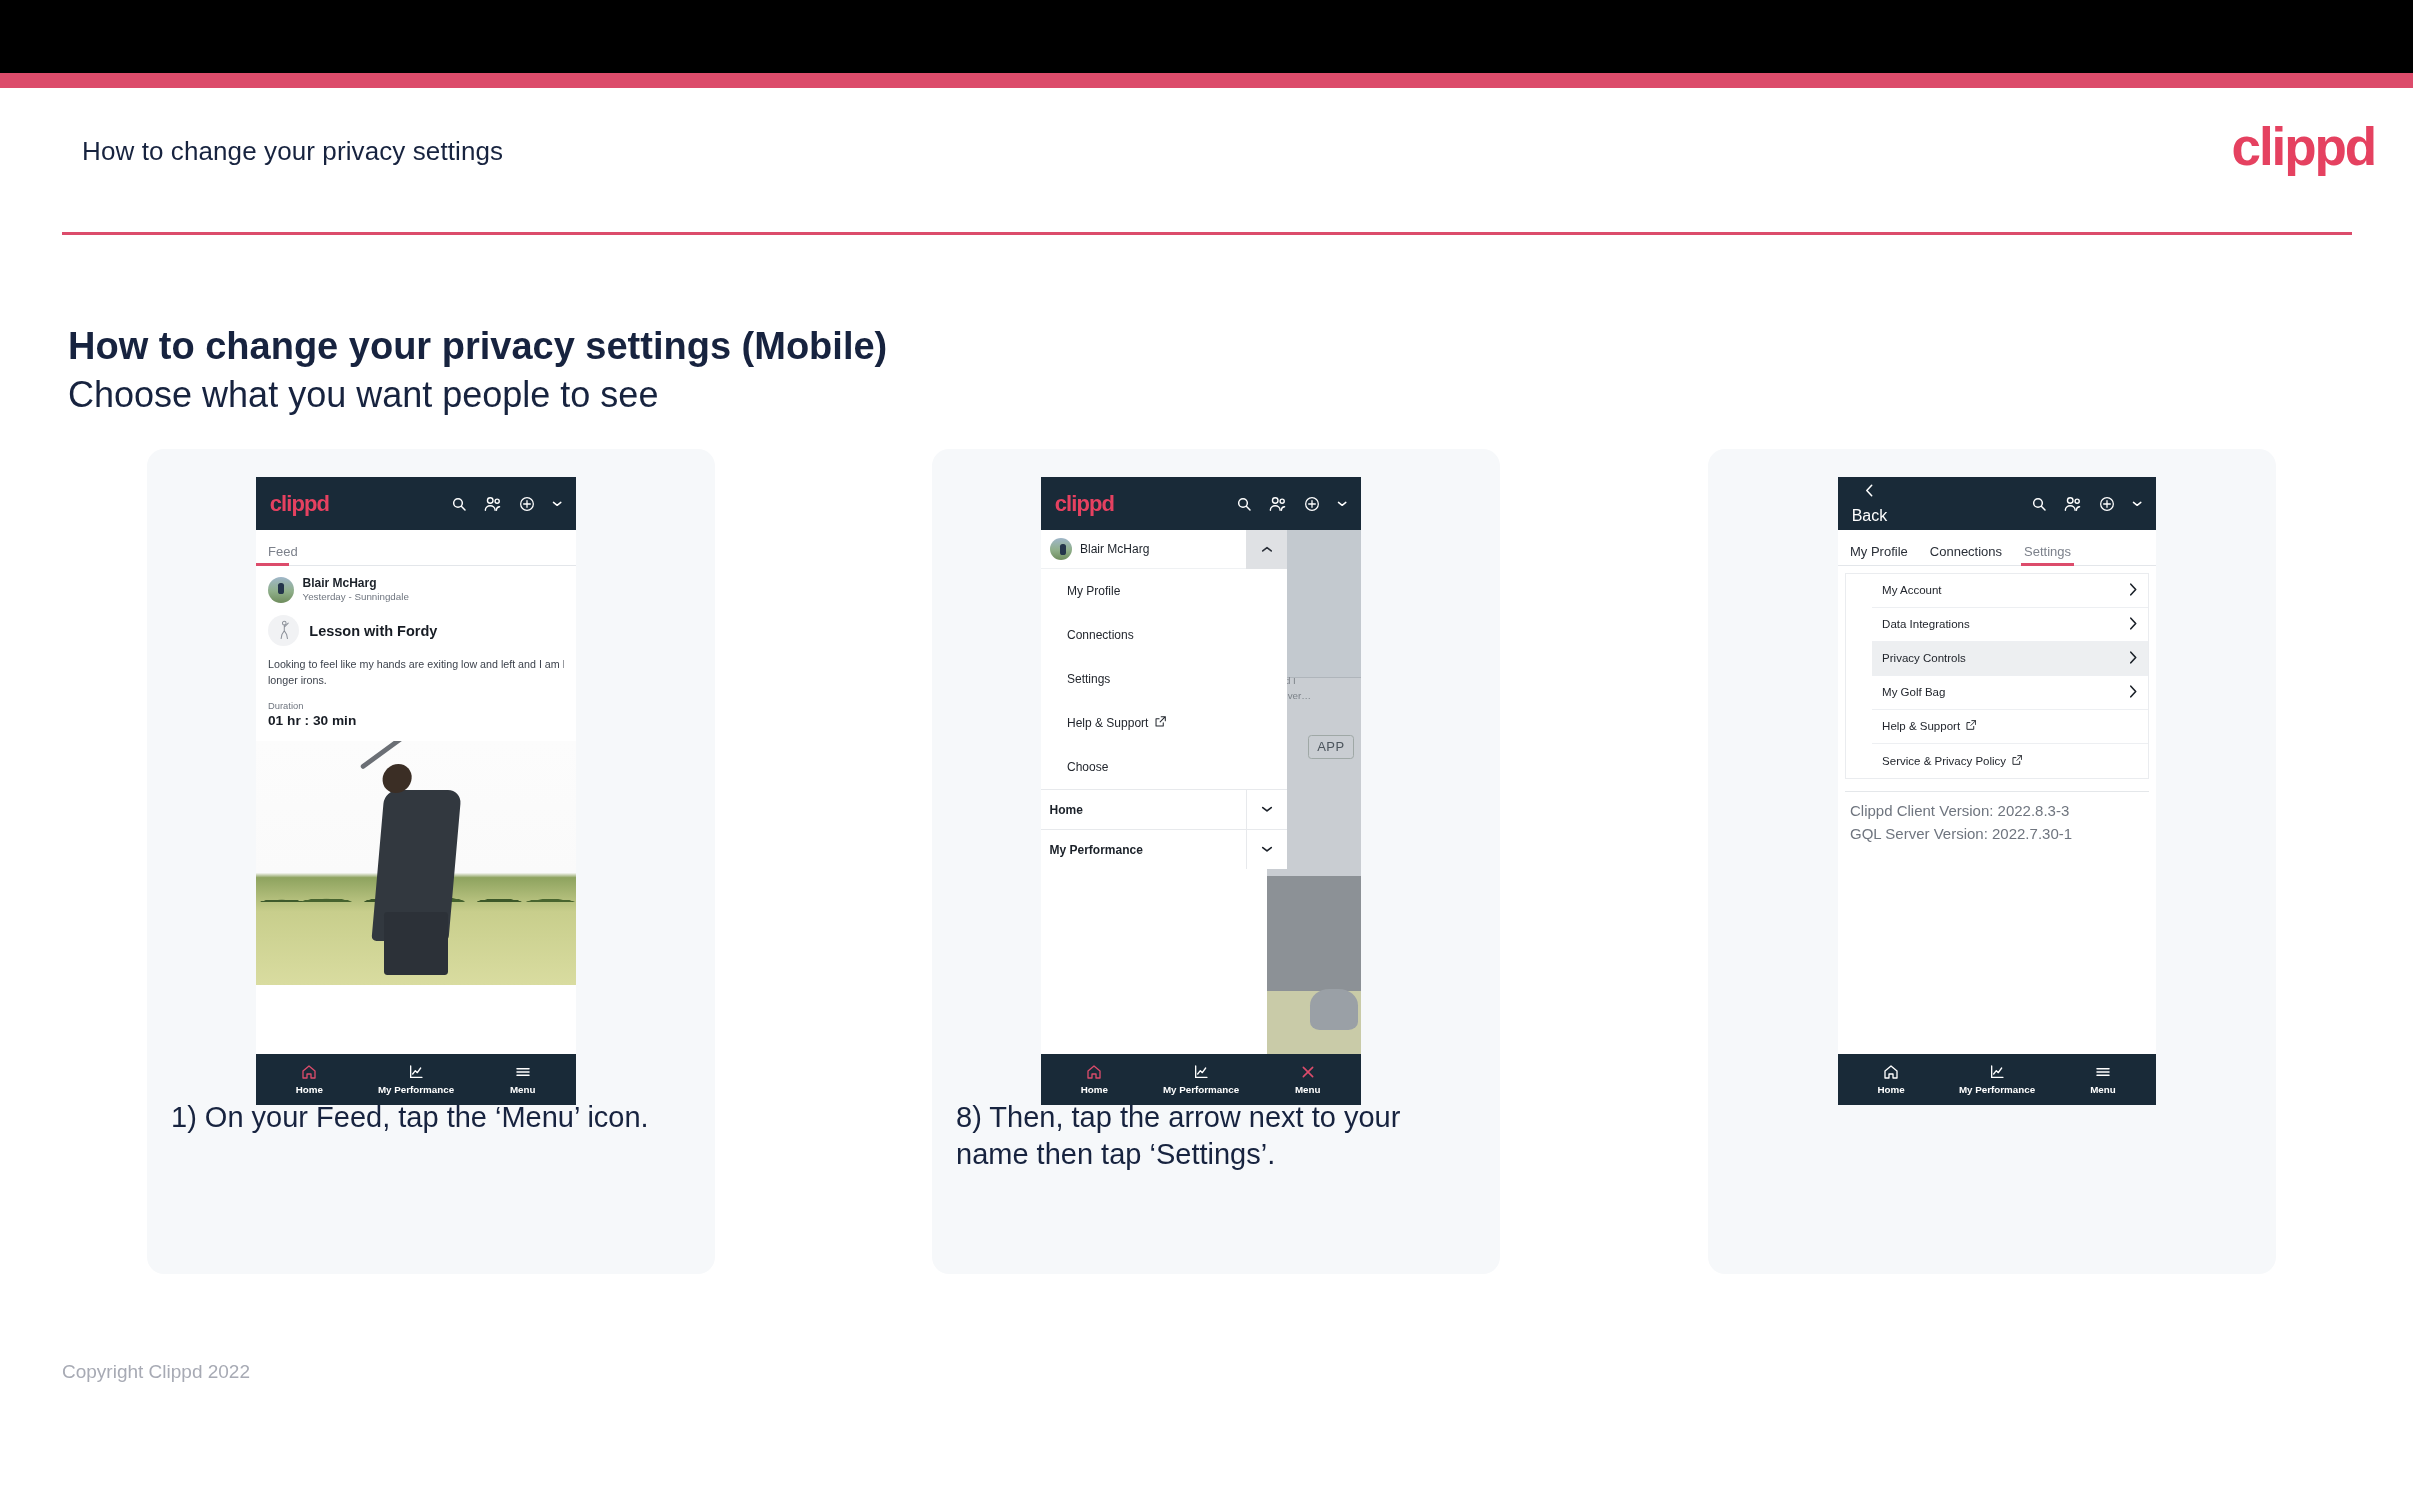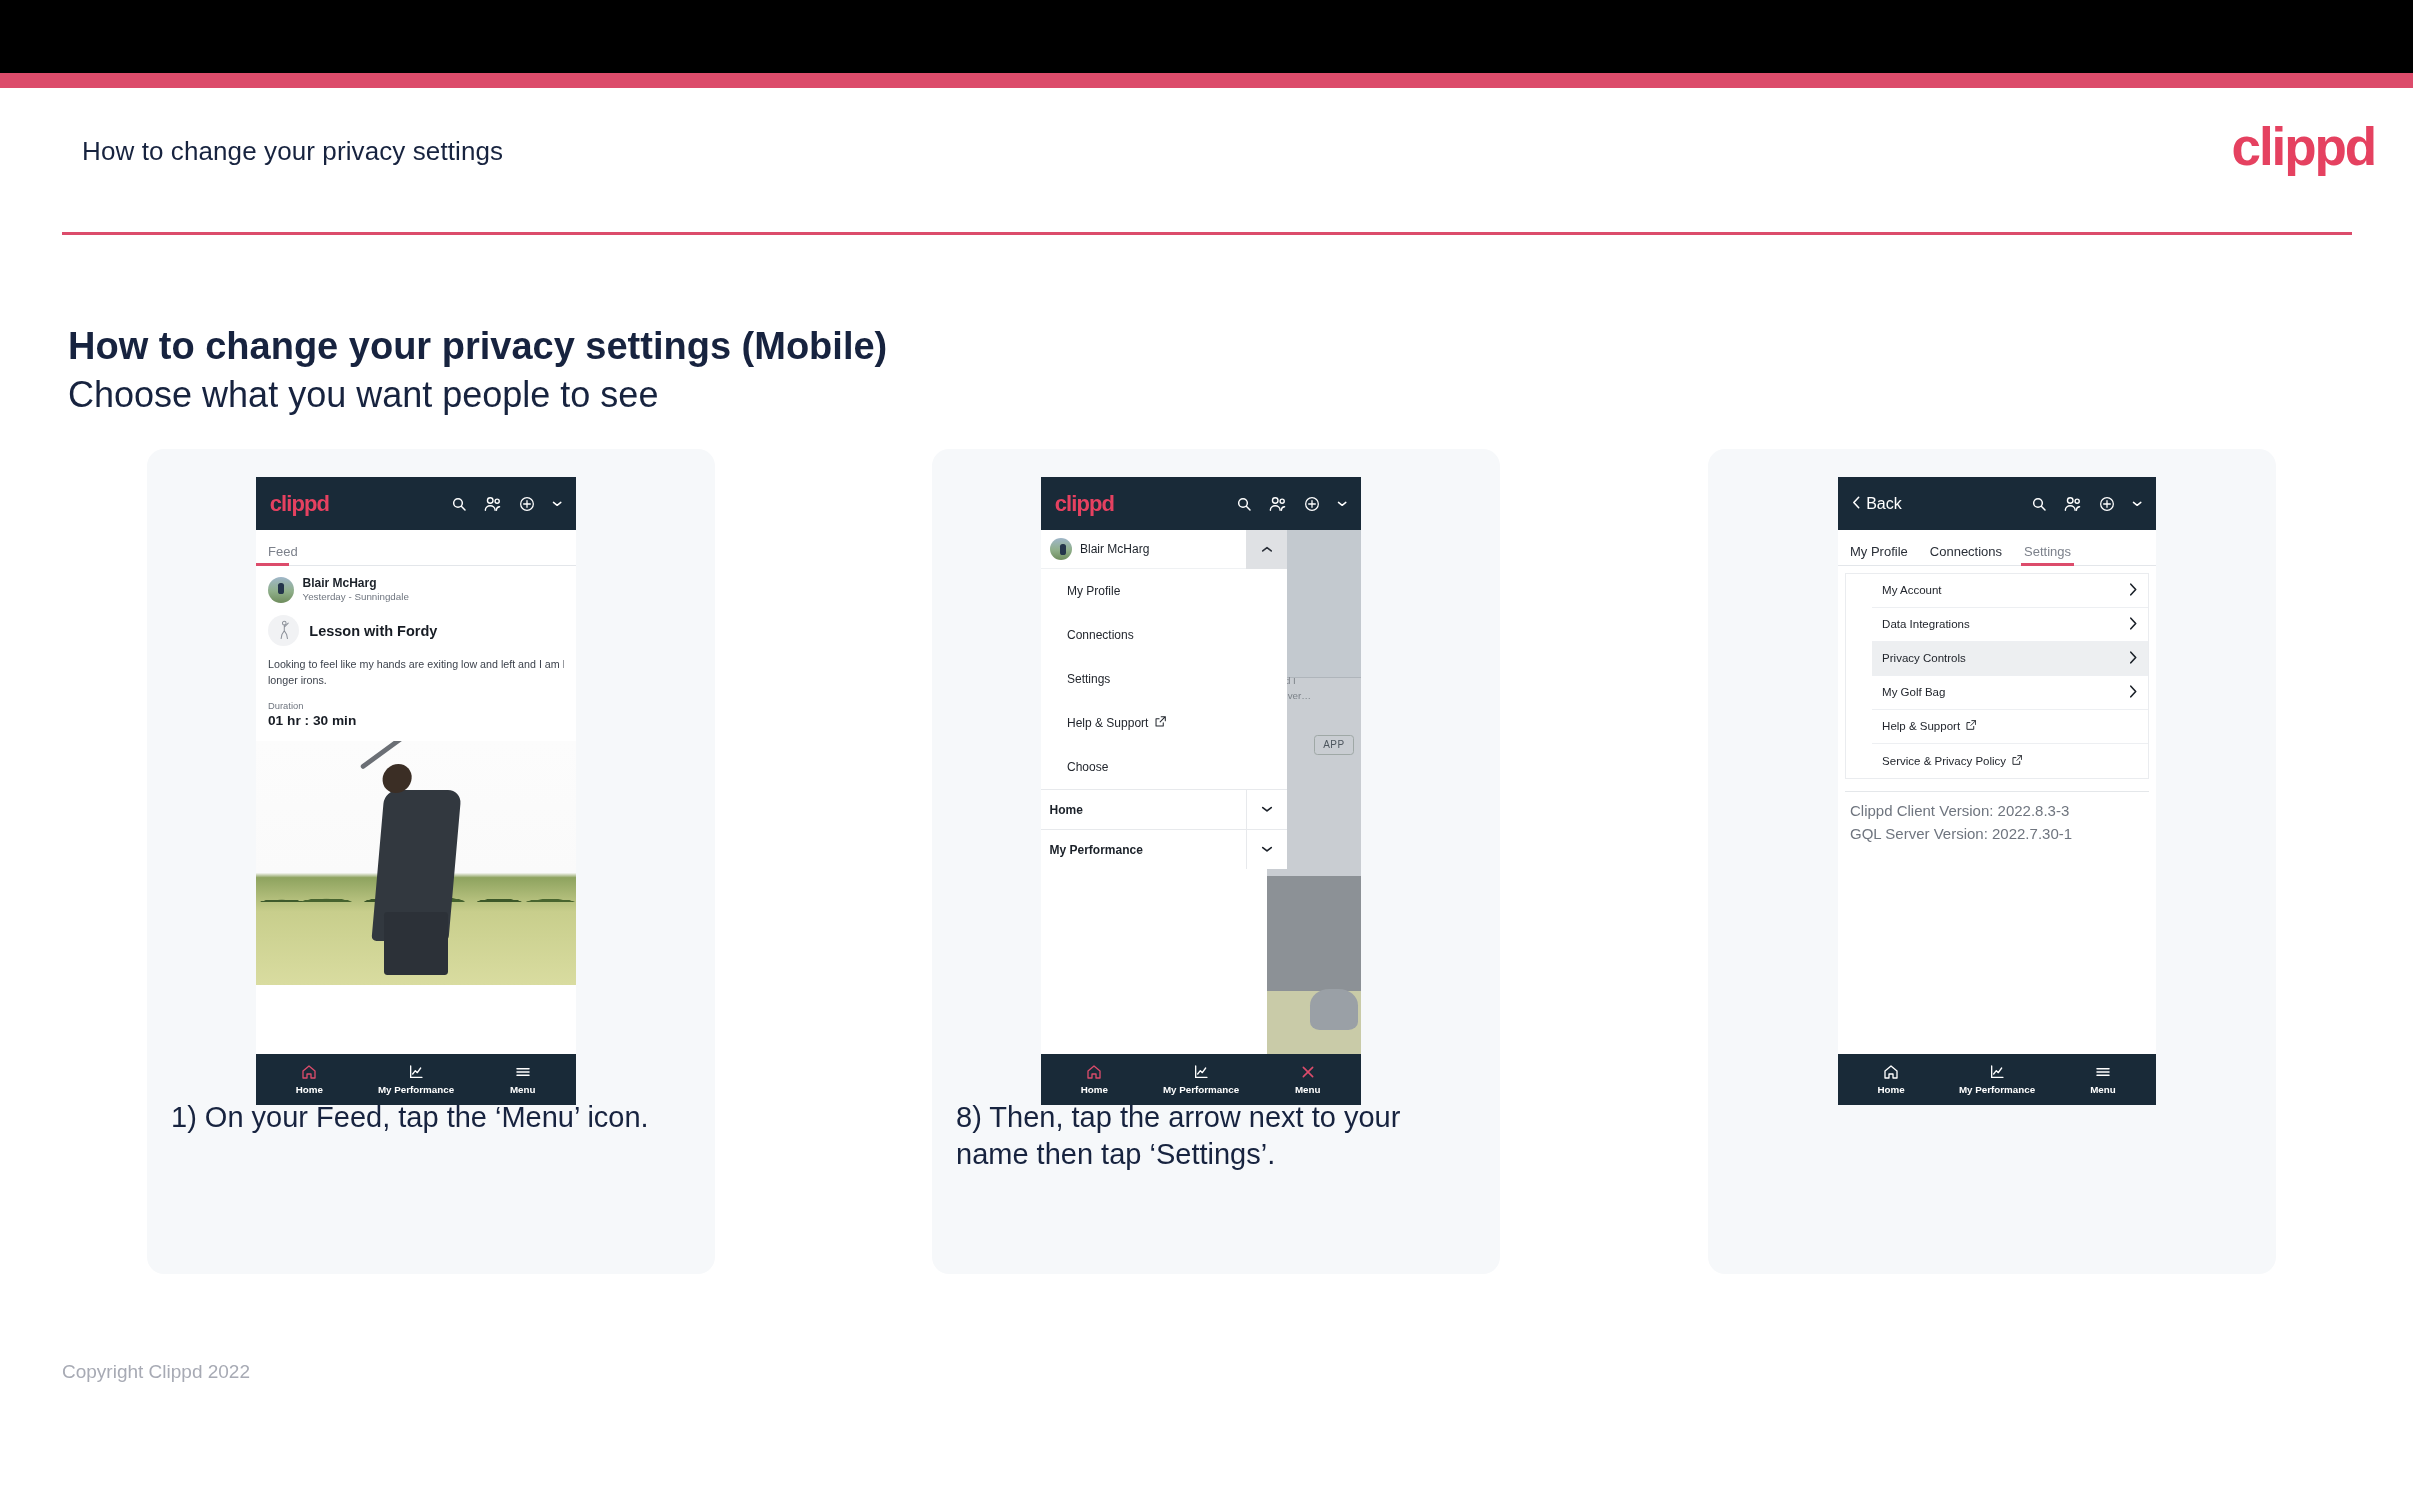--- a/index.html
+++ b/index.html
@@ -83,21 +83,21 @@
     position: relative; width: 100%; height: 53px;
     background: #192A38; display: flex; align-items: center;
     padding: 0 13.7px;
   }
   .pnav-logo {
     font-size: 22px; font-weight: 700; color: #E54160;
     letter-spacing: -0.9px; font-family: "Liberation Sans", sans-serif;
   }
   .pnav-back {
     display: flex; align-items: center; gap: 6px;
-    font-size: 16px; color: #ffffff;
+    font-size: 16px; color: #ffffff; flex-direction: column;
   }
   .pnav-icons {
     margin-left: auto; display: flex; align-items: center; gap: 17px;
   }
   .pnav-icons svg { display: block; }
 
   .ptabs {
     display: flex; align-items: flex-end; height: 36px;
     border-bottom: 0.9px solid #E3E6EA; background: #fff;
     padding: 0 12px; gap: 22px;
@@ -200,21 +200,21 @@
     background: linear-gradient(180deg,#C3C9CF 0 28%,#C9CDD2 28% 66%,#8C9196 66% 88%,#C9CBA8 88% 100%);
   }
   .dim-line { position: absolute; right: 0; top: 28%; width: 94px; height: 0.9px; background: #AFB5BB; }
   .dim-text {
     position: absolute; right: 3.4px; top: 144px; width: 89px;
     font-size: 9.8px; line-height: 1.5; color: #7D838A; text-align: left;
   }
   .dim-app {
     position: absolute; right: 6.8px; top: 205px;
     border: 0.9px solid #9FA8A6; border-radius: 3.4px; padding: 3.4px 8.5px;
-    font-size: 10px; color: #4D565E; letter-spacing: 0.5px;
+    font-size: 13px; color: #4D565E; letter-spacing: 0.5px;
   }
   .dim-head {
     position: absolute; right: 3.4px; bottom: 24px; width: 48px; height: 41px;
     background: #9AA0A6; border-radius: 40% 40% 20% 20%;
   }
 
   .drawer {
     position: absolute; left: 0; top: 0; width: 246px; background: #ffffff;
   }
   .dw-user {

